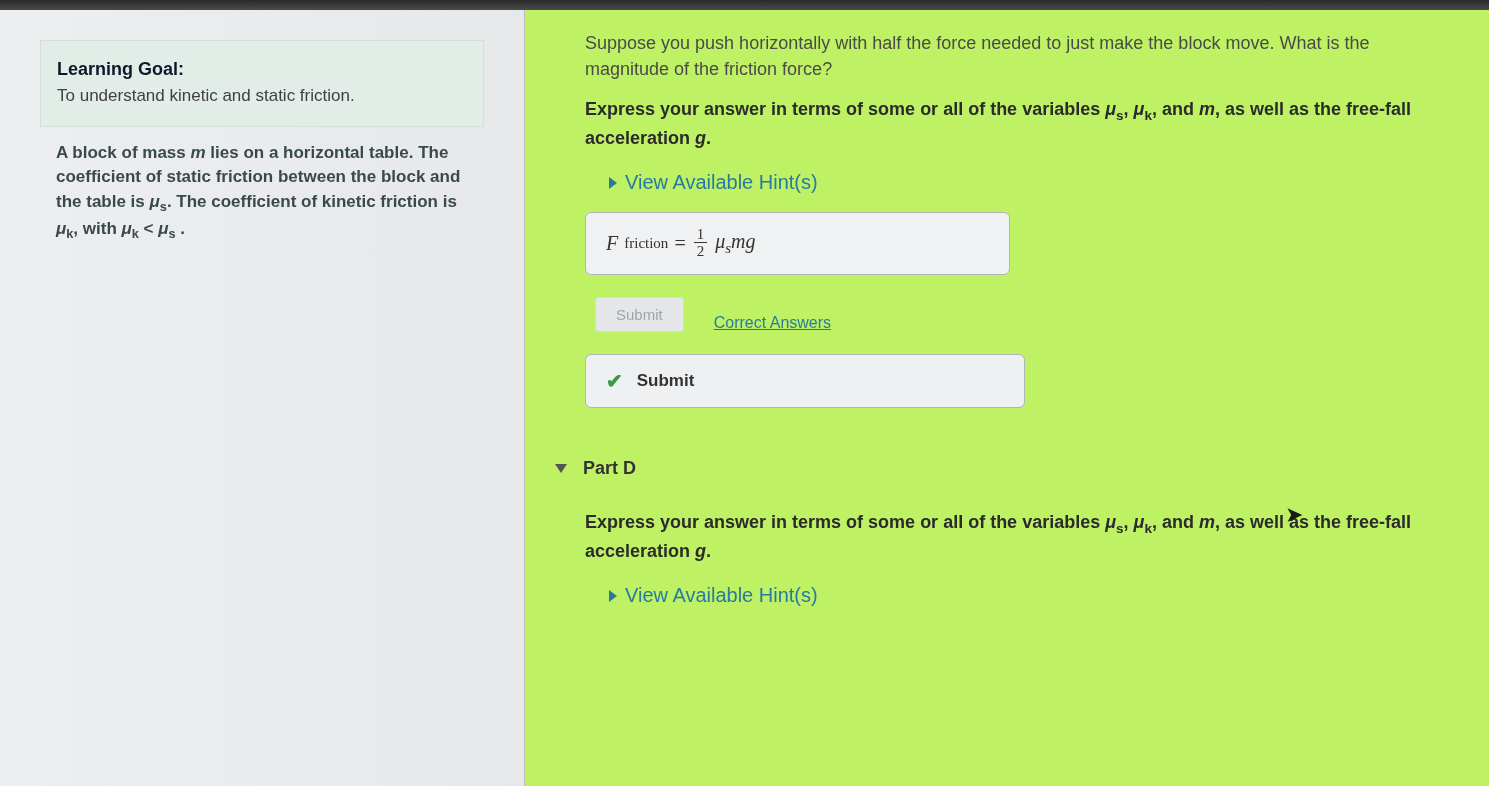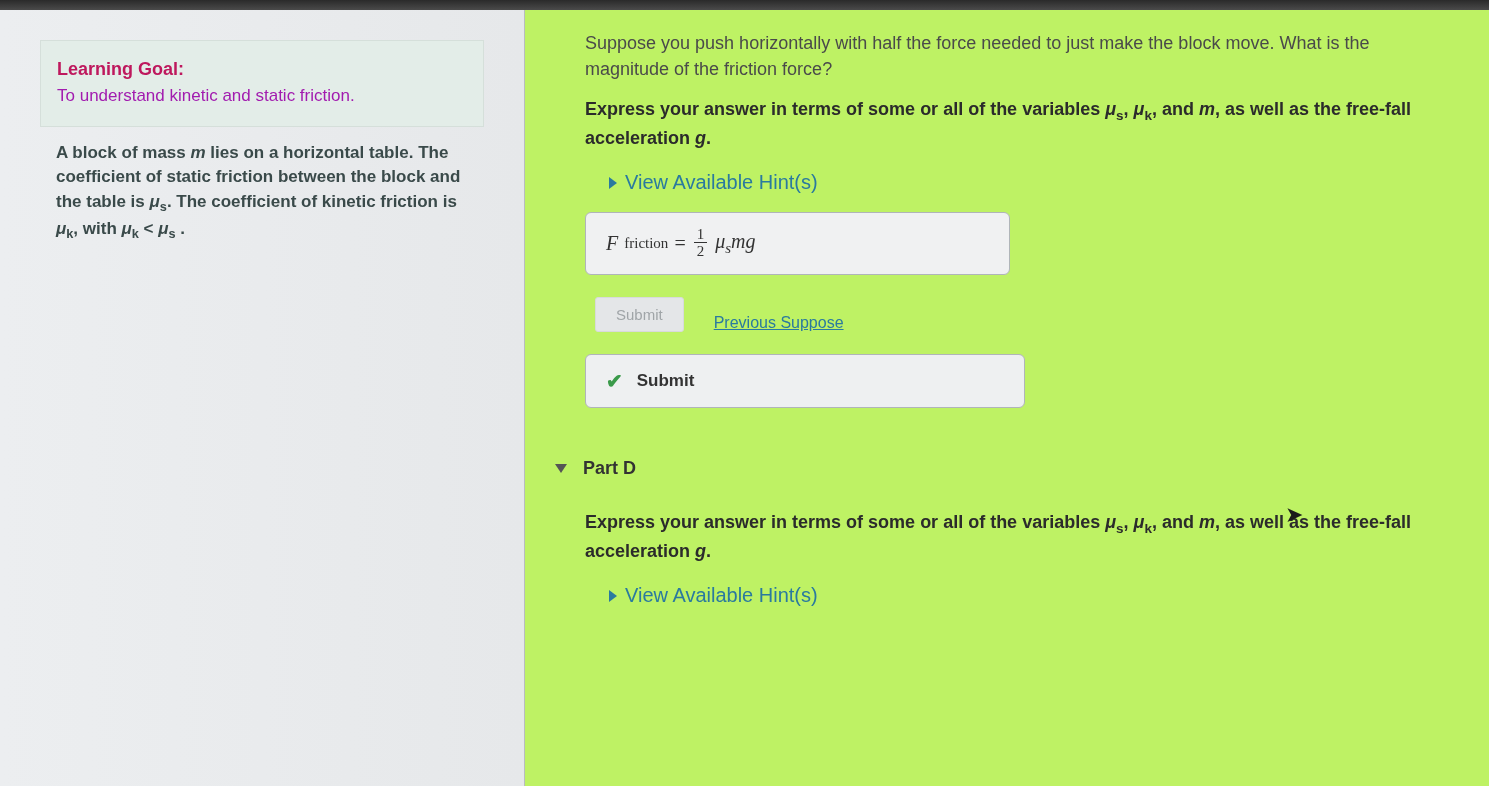--- a/index.html
+++ b/index.html
@@ -26,26 +26,26 @@
   background: linear-gradient(to right, #eceef0 0%, #e6e8ea 100%);
 }
 .goal-box {
   background: #e3ede8;
   border: 1px solid #d5dfda;
   padding: 18px 16px;
   margin-bottom: 14px;
 }
 .goal-title {
   font-weight: bold;
-  color: #be185d;
+  color: #0f172a;
   font-size: 18px;
   margin-bottom: 4px;
 }
 .goal-text {
-  color: #a21caf;
+  color: #404040;
   font-size: 17px;
   line-height: 1.4;
 }
 .setup-text {
   color: #3a4a4a;
   font-size: 17px;
   line-height: 1.45;
   padding: 0 16px;
   font-weight: bold;
 }
@@ -202,21 +202,21 @@
       <span> = </span>
       <span class="frac">
         <span class="num">1</span>
         <span class="den">2</span>
       </span>
       <span><span class="ital">μ</span><span class="sub ital">s</span><span class="ital">mg</span></span>
     </div>
 
     <div class="controls">
       <button class="btn-submit" disabled="">Submit</button>
-      <a class="link-prev">Previous Suppose</a>
+      <a class="link-prev">Correct Answers</a>
     </div>
 
     <div class="feedback">
       <span class="check">✔</span>
       <span>Submit</span>
     </div>
 
     <div class="part-header">
       <span class="tri-down"></span>
       <span>Part D</span>

